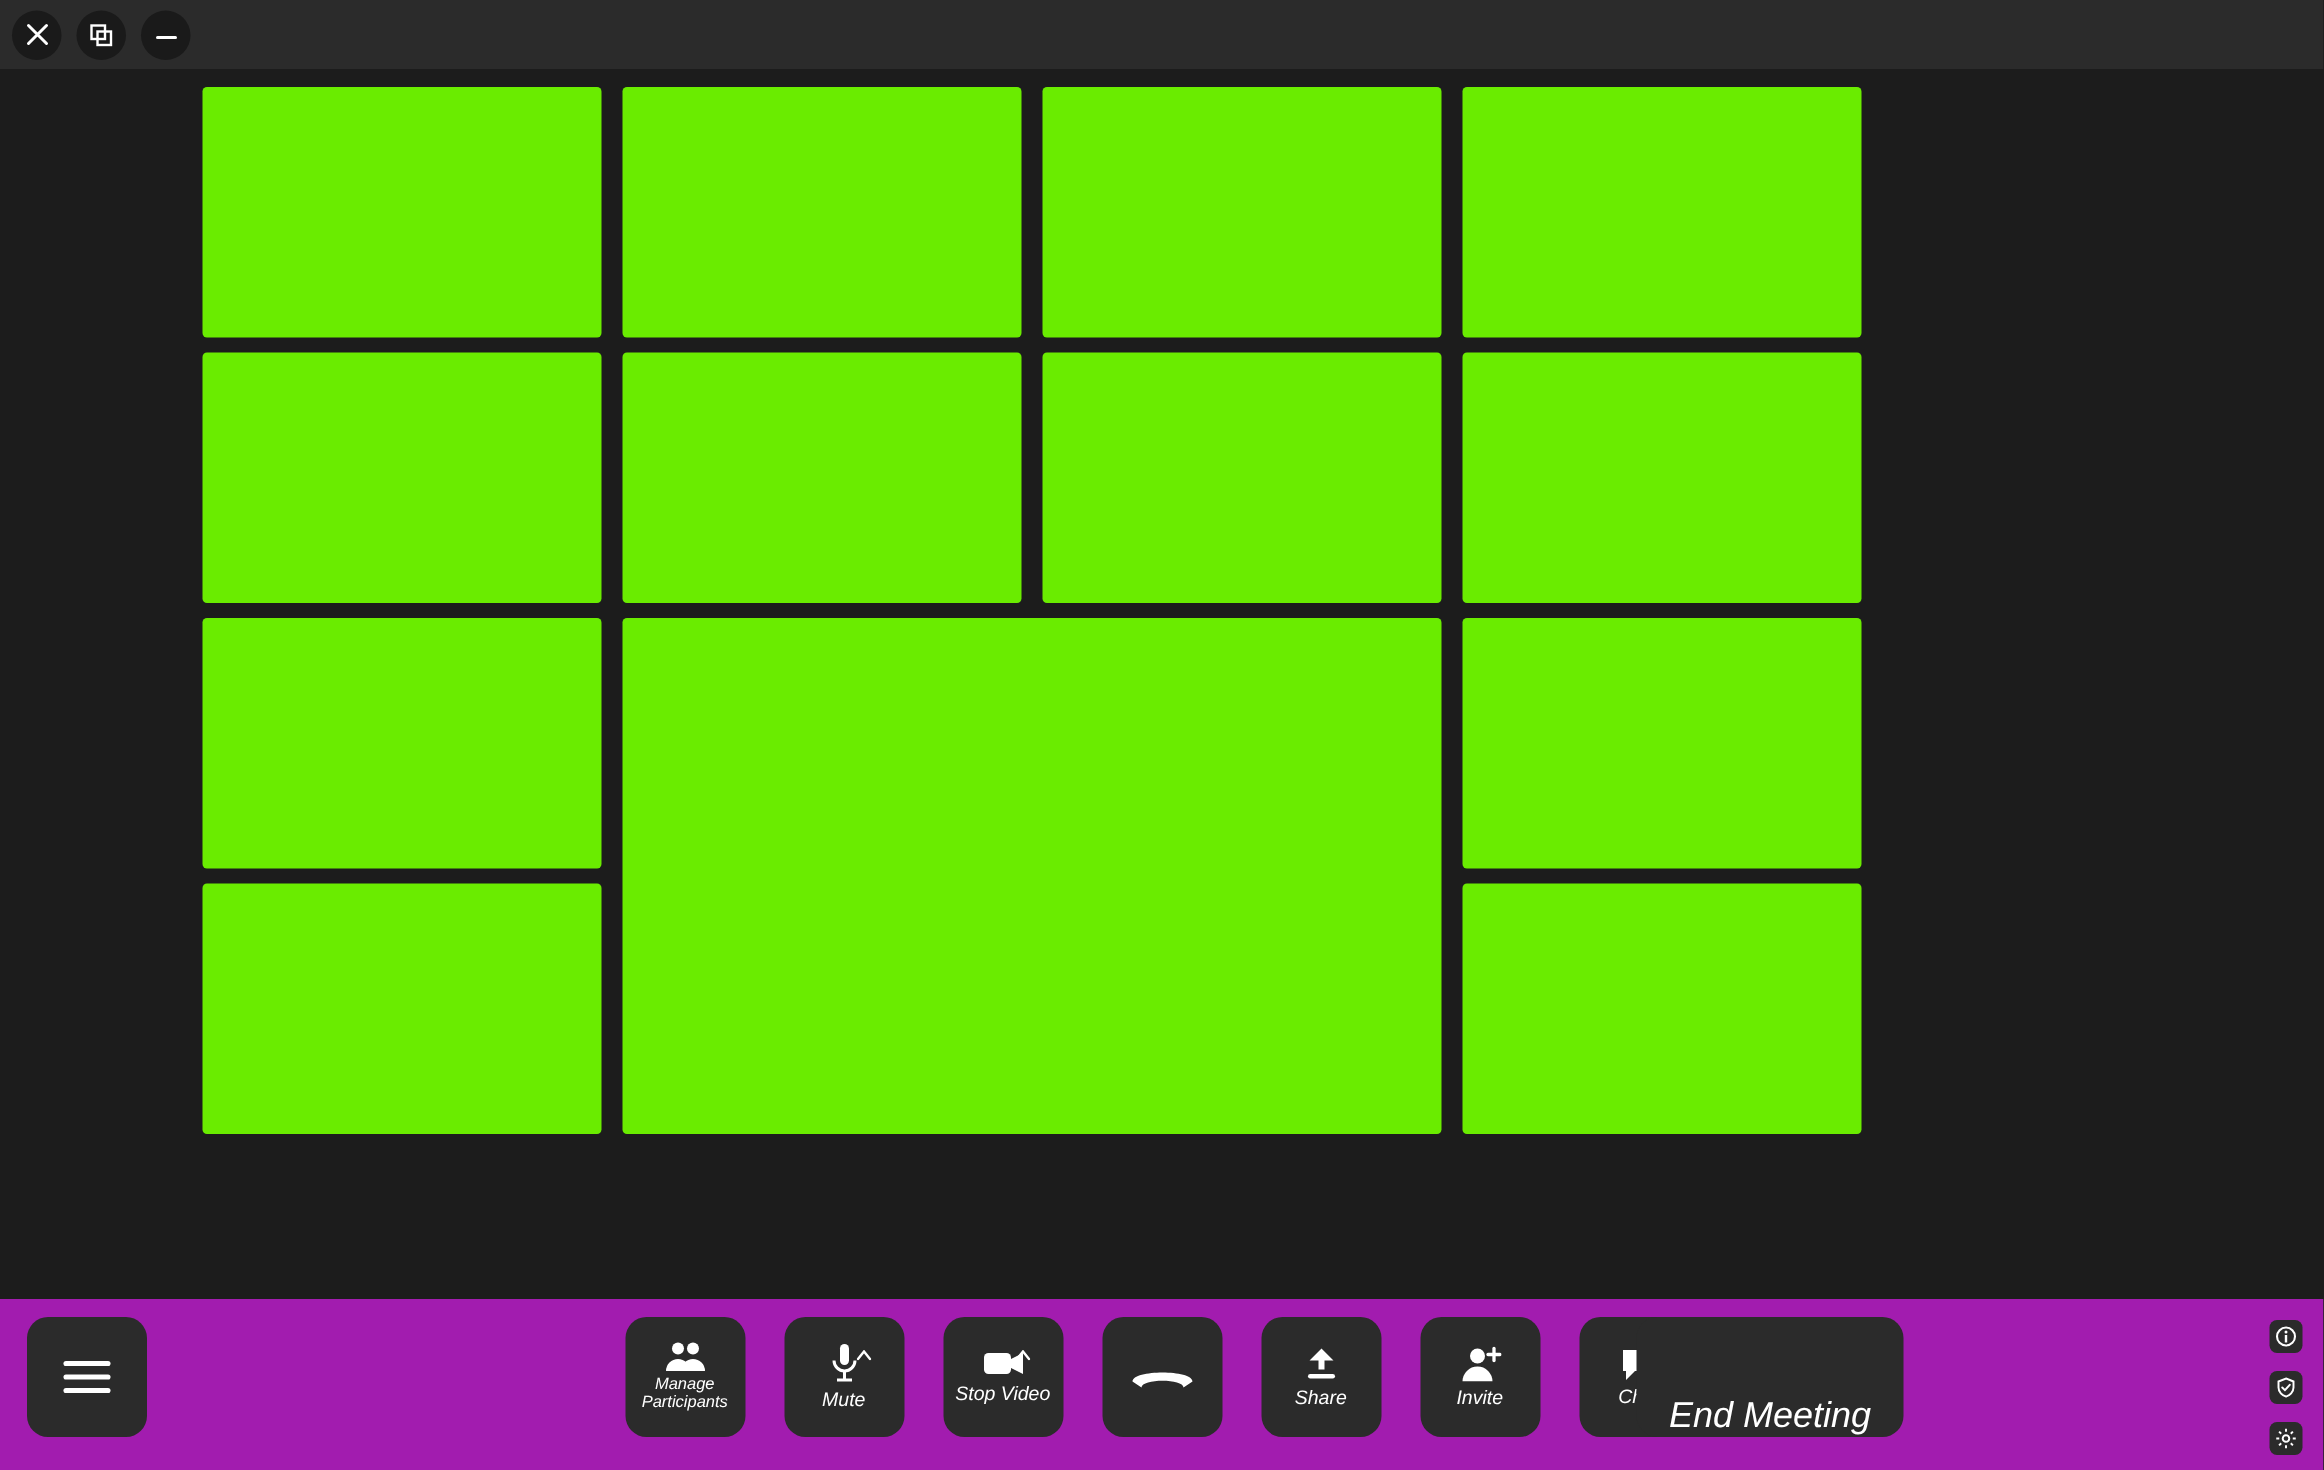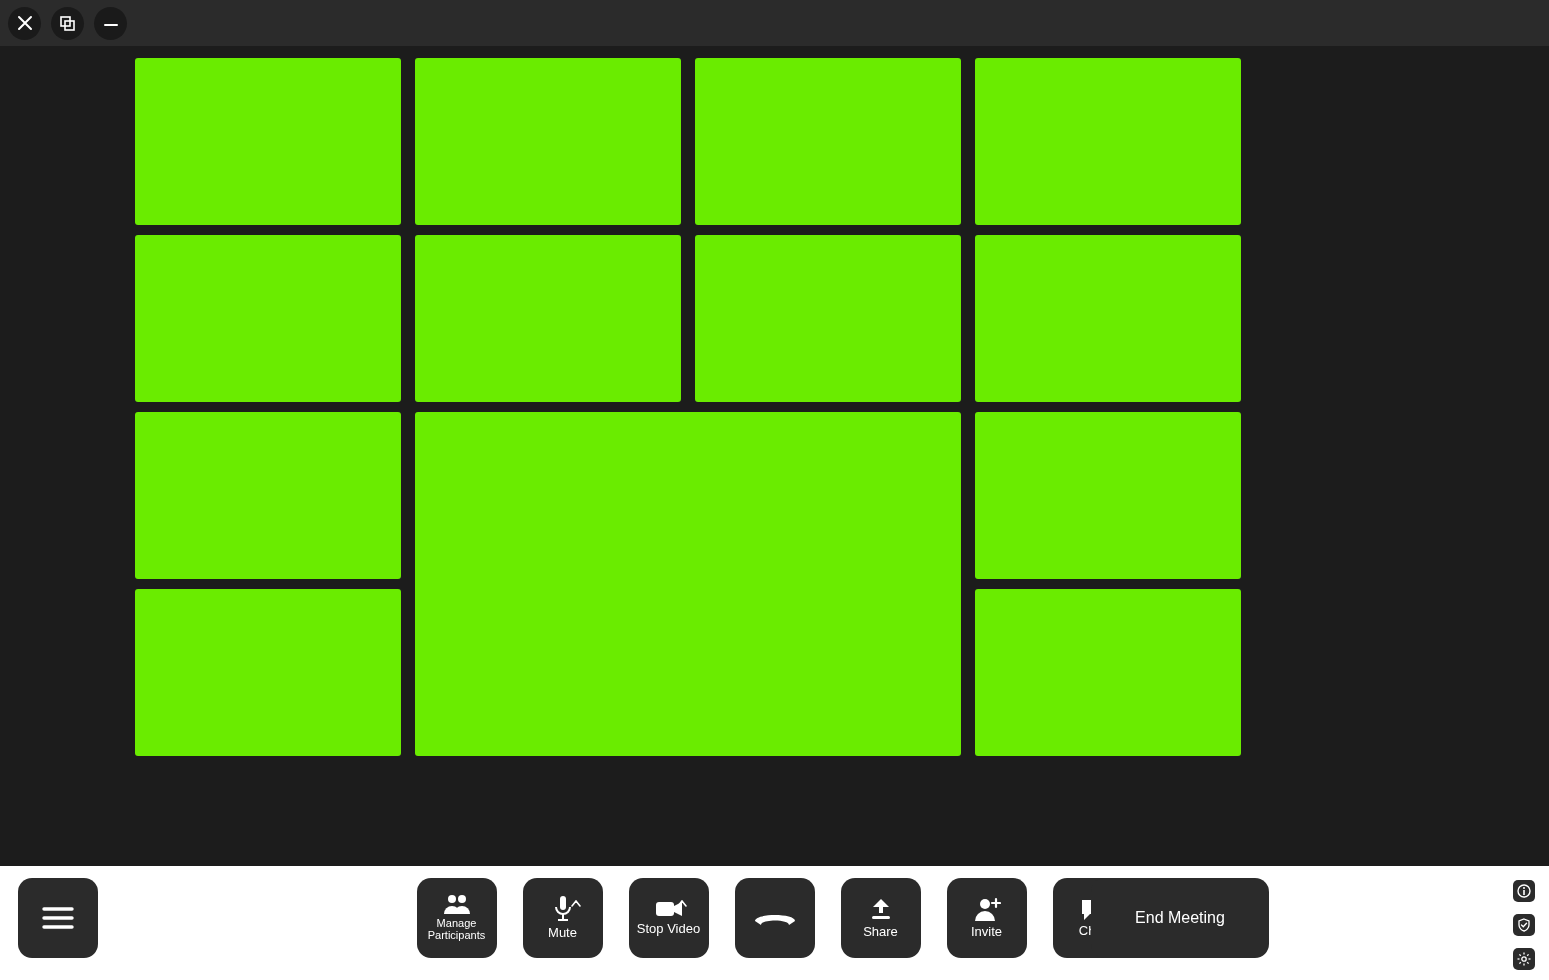--- a/index.html
+++ b/index.html
@@ -8,32 +8,32 @@
   
   .topbar { height: 46px; background: #2b2b2b; display: flex; align-items: center; padding-left: 8px; gap: 10px; }
   .top-btn { width: 33px; height: 33px; border-radius: 50%; background: #1a1a1a; display: flex; align-items: center; justify-content: center; cursor: pointer; }
   .top-btn svg { display: block; }
 
   
   .stage { position: relative; width: 100%; height: 820px; background: #1c1c1c; }
   .tile { position: absolute; background: #6aec00; border-radius: 3px; }
 
   
-  .bottombar { position: relative; width: 100%; height: 114px; background: #ffffff; }
+  .bottombar { position: relative; width: 100%; height: 114px; background: #a21caf; font-style: italic; }
 
   .hamburger { position: absolute; left: 18px; top: 12px; width: 80px; height: 80px; background: #2b2b2b; border-radius: 14px; display: flex; align-items: center; justify-content: center; cursor: pointer; }
 
   .controls { position: absolute; left: 0; right: 0; top: 12px; height: 80px; display: flex; justify-content: center; gap: 26px; }
   .ctrl { width: 80px; height: 80px; background: #2b2b2b; border-radius: 14px; display: flex; flex-direction: column; align-items: center; justify-content: center; cursor: pointer; gap: 4px; position: relative; }
   .ctrl .lbl { font-size: 13px; line-height: 1.05; text-align: center; white-space: pre-line; }
   .ctrl .lbl.small { font-size: 11px; }
   .ctrl svg { display: block; }
   .chev { position: absolute; top: 22px; right: 22px; }
 
-  .endmeet { position: absolute; right: 280px; top: 12px; width: 178px; height: 80px; background: #2b2b2b; border-radius: 14px; display: flex; align-items: center; justify-content: center; cursor: pointer; font-size: 16px; font-weight: 400; }
+  .endmeet { position: absolute; right: 280px; top: 12px; width: 178px; height: 80px; background: #2b2b2b; border-radius: 14px; display: flex; align-items: flex-end; justify-content: center; cursor: pointer; font-size: 24px; font-weight: 400; }
 
   
   .sidecol { position: absolute; right: 14px; top: 14px; display: flex; flex-direction: column; gap: 12px; }
   .side-ico { width: 22px; height: 22px; border-radius: 5px; background: #2b2b2b; display: flex; align-items: center; justify-content: center; cursor: pointer; }
 </style>
 </head>
 <body>
 
 <div class="topbar">
   <div class="top-btn">

